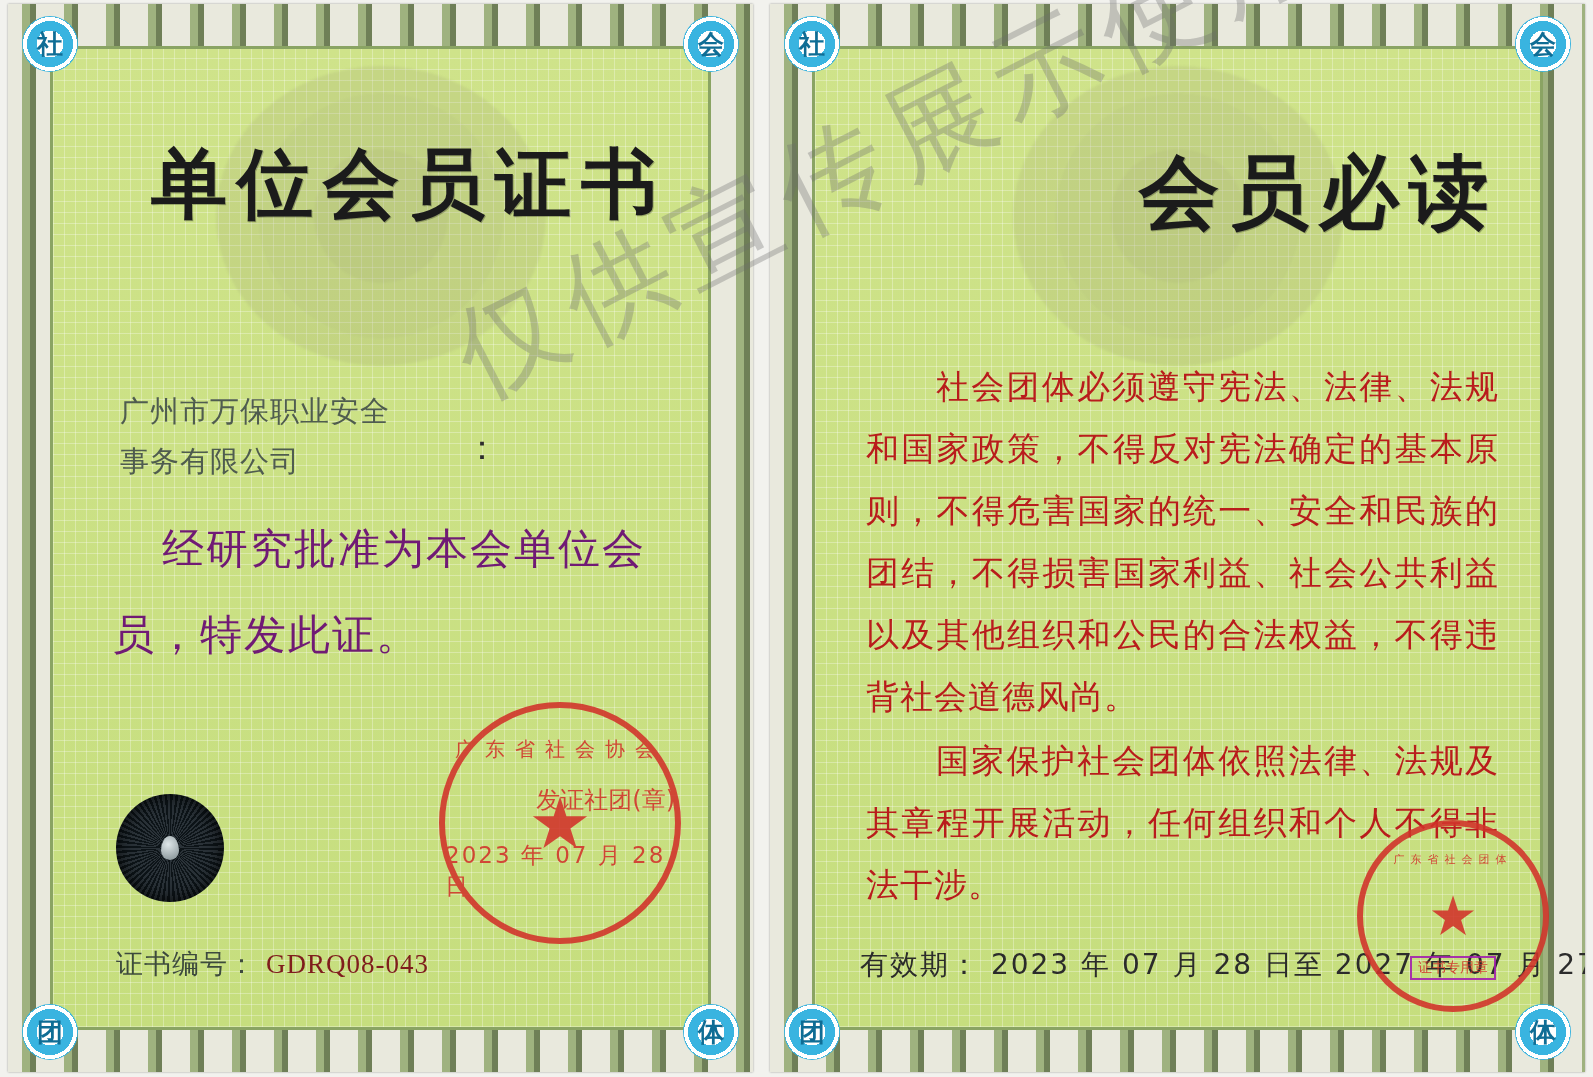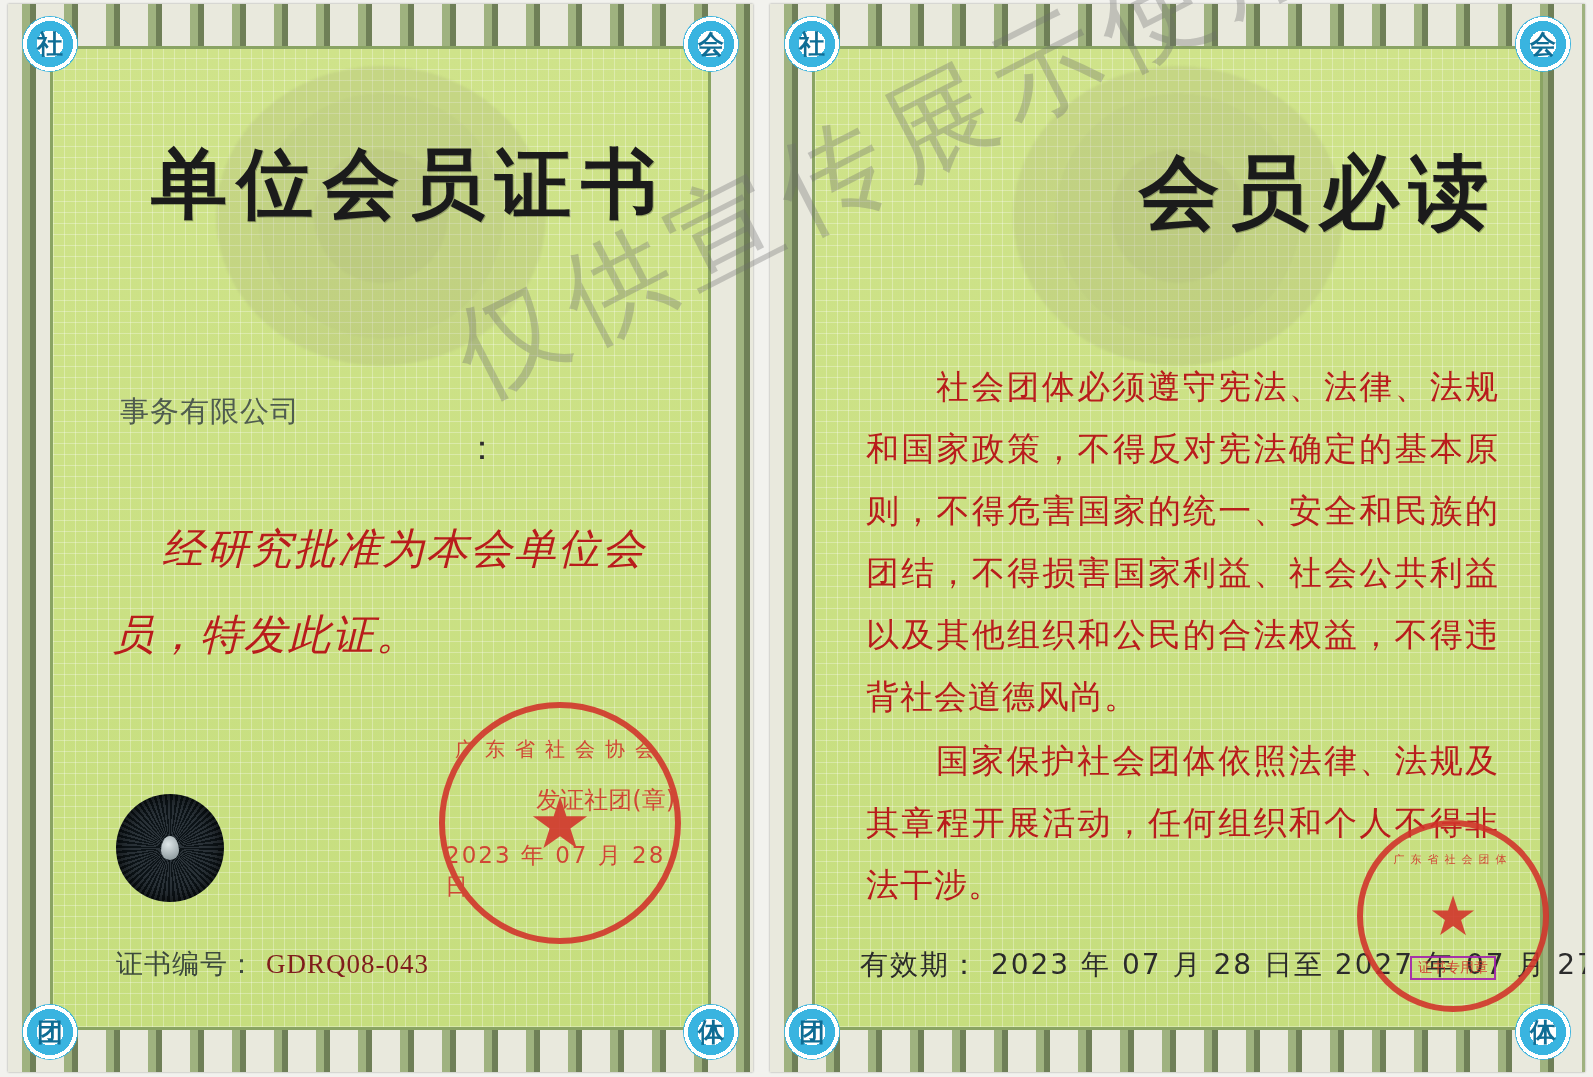--- a/index.html
+++ b/index.html
@@ -136,24 +136,23 @@
     font-size: 34px;
     color: #2d2d2d;
   }
   .body-text {
     position: absolute;
     left: 18px;
     top: 450px;
     width: 540px;
     font-size: 42px;
     line-height: 86px;
-    color: #b91c1c;
+    color: #701a75;
     letter-spacing: 2px;
     text-indent: 50px;
-    font-style: italic;
   }
 
   
   .foil {
     position: absolute;
     left: 22px;
     bottom: 118px;
     width: 108px;
     height: 108px;
     border-radius: 50%;
@@ -311,20 +310,21 @@
     <div class="corner tr">会</div>
     <div class="corner bl">团</div>
     <div class="corner br">体</div>
 
     <div class="emblem-bg"></div>
 
     <div class="content">
       <div class="title">单位会员证书</div>
 
       <div class="recipient">
+        <div>广州市万保职业安全</div>
         <div>事务有限公司</div>
         <span class="colon">：</span>
       </div>
 
       <div class="body-text">经研究批准为本会单位会员，特发此证。</div>
 
       <div class="foil"></div>
 
       <div class="cert-no">
         <span>证书编号：</span><span class="value">GDRQ08-043</span>

